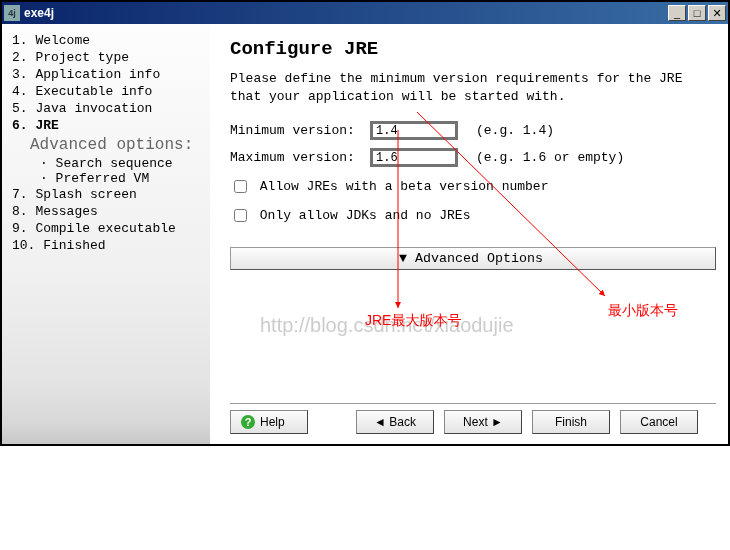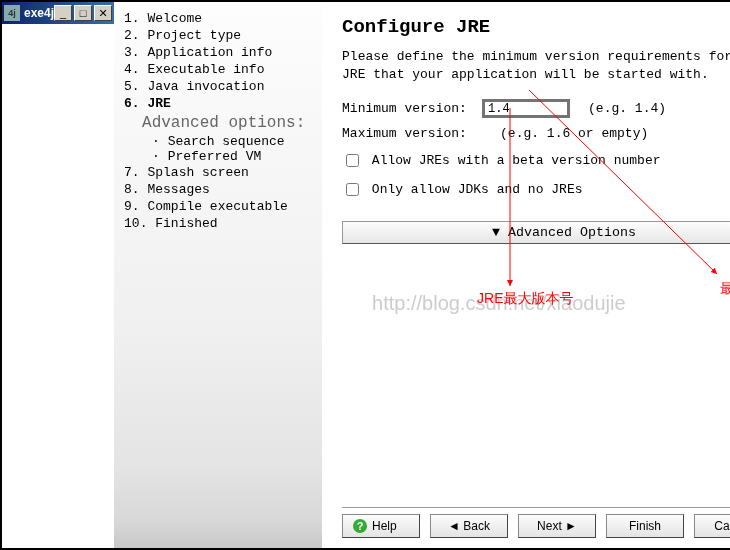--- a/index.html
+++ b/index.html
@@ -5,21 +5,21 @@
   * { box-sizing: border-box; }
   body {
     margin: 0;
     font-family: "Microsoft Sans Serif", sans-serif;
     font-size: 12px;
     background: #fff;
     width: 730px;
     height: 550px;
     overflow: hidden;
   }
-  .window { border: 2px solid #000; width: 730px; height: 550px; display: flex; flex-direction: row; }
+  .window { border: 2px solid #000; width: 730px; height: 446px; display: flex; flex-direction: column; }
   .titlebar {
     background: linear-gradient(to right, #0a246a, #3a6ea5);
     color: #fff;
     height: 22px;
     display: flex;
     align-items: center;
     padding: 0 2px;
     font-weight: bold;
     font-size: 12px;
   }
@@ -139,20 +139,21 @@
       <h2>Configure JRE</h2>
       <div class="desc">Please define the minimum version requirements for the JRE that your application will be started with.</div>
 
       <div class="form-row">
         <label>Minimum version:</label>
         <input type="text" value="1.4" style="">
         <span class="hint">(e.g. 1.4)</span>
       </div>
       <div class="form-row">
         <label>Maximum version:</label>
+        <input type="text" value="1.6" style="">
         <span class="hint">(e.g. 1.6 or empty)</span>
       </div>
 
       <div class="check-row">
         <input type="checkbox" style="">
         <span>Allow JREs with a beta version number</span>
       </div>
       <div class="check-row">
         <input type="checkbox" style="">
         <span>Only allow JDKs and no JREs</span>

